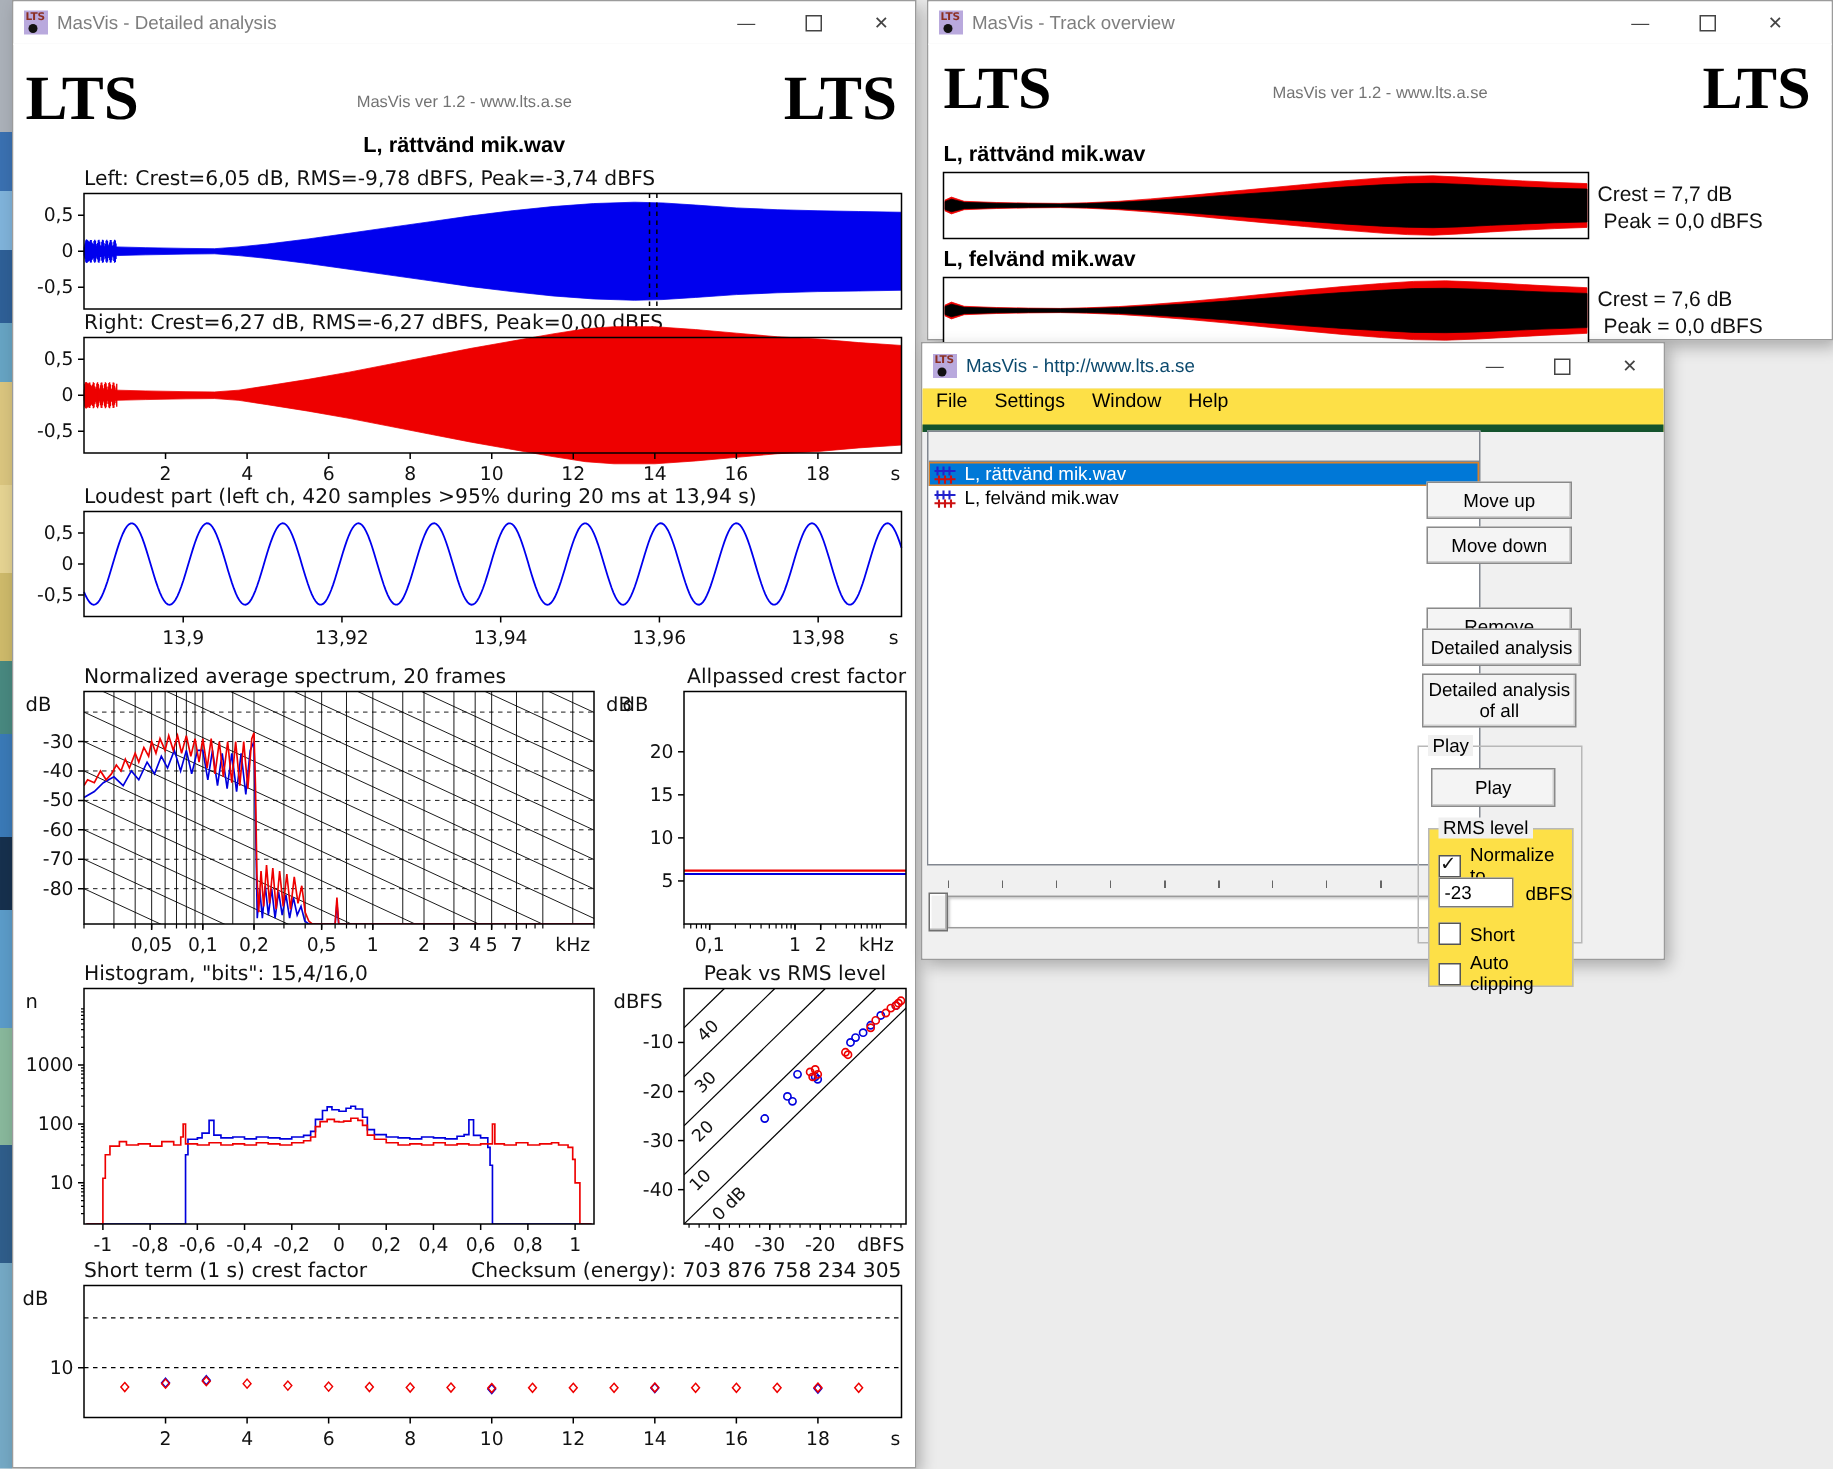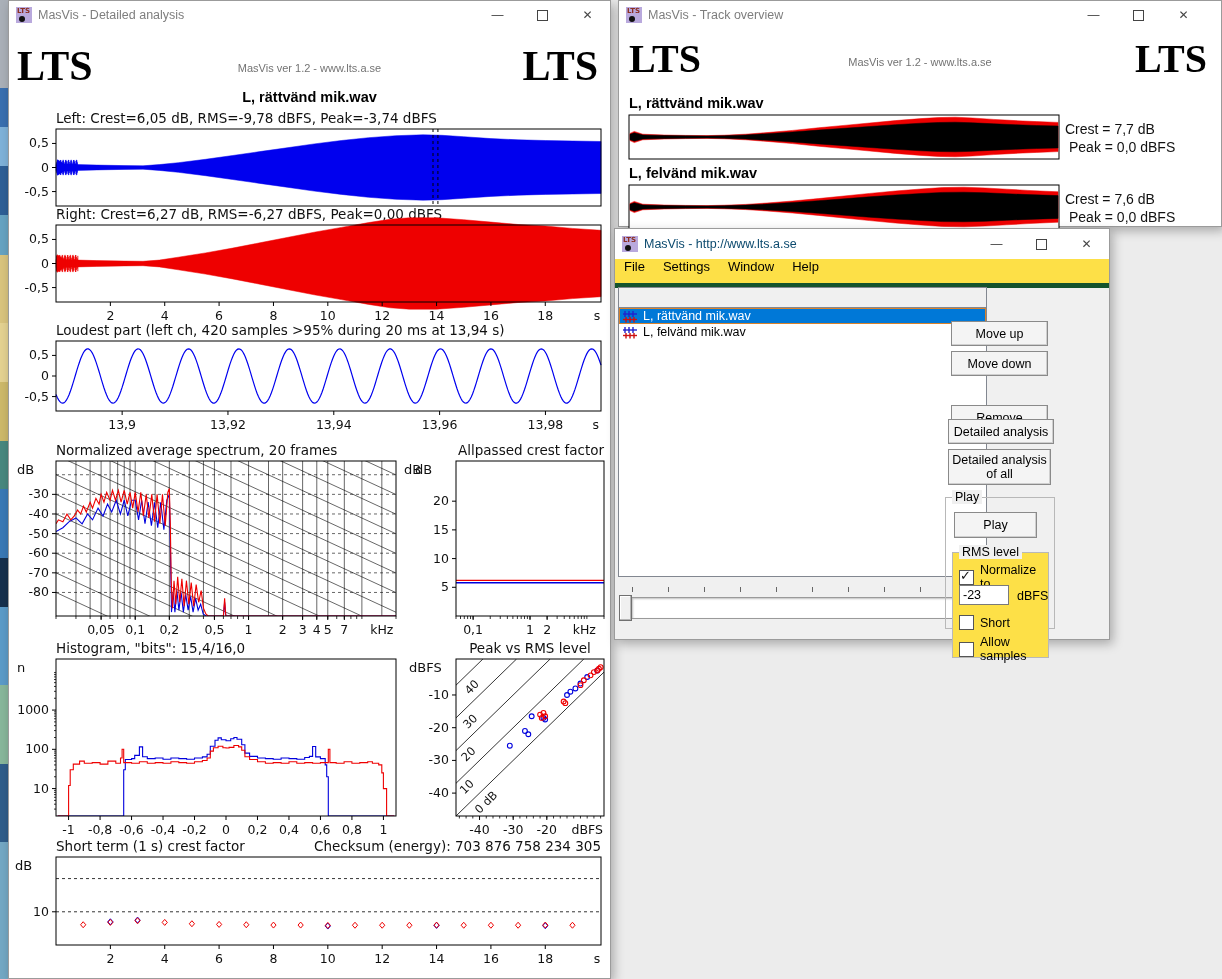--- a/index.html
+++ b/index.html
@@ -745,19 +745,19 @@
             <span>Normalize to</span>
           </div>
           <input class="rms-input" style="left: 6px; top: 32px;" value="-23">
           <span class="unit-label" style="left:64px;top:36px;">dBFS</span>
           <div class="cb-row" style="left:6px;top:62px;">
             <span class="cb"></span>
             <span>Short</span>
           </div>
           <div class="cb-row" style="left:6px;top:82px;">
             <span class="cb"></span>
-            <span>Allow samples</span>
+            <span>Auto clipping</span>
           </div>
         </div>
       </div>
     </div>
   </div>
 </div>
 
 </body></html>

